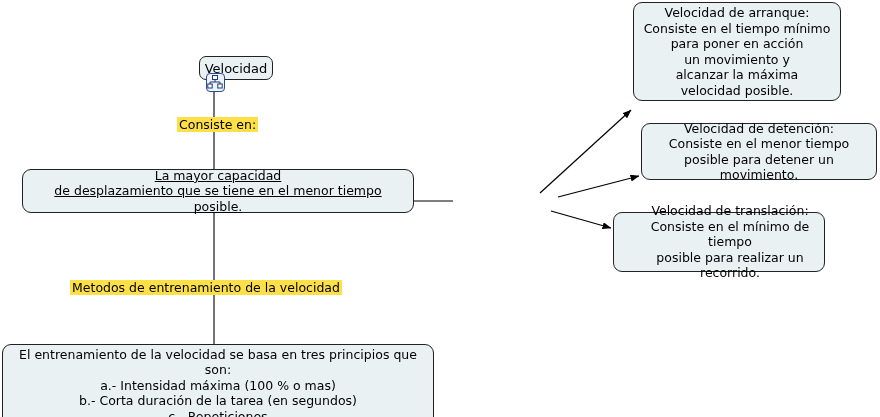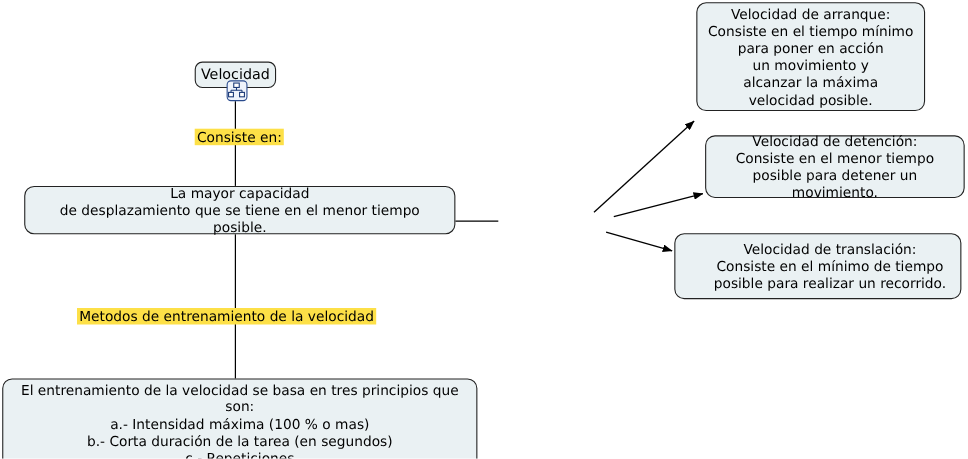--- a/index.html
+++ b/index.html
@@ -40,20 +40,21 @@
     line-height: 15.5px;
     white-space: pre-line;
     padding: 2px 6px;
     z-index: 2;
   }
   .node.root {
     border-radius: 7px;
     font-size: 13px;
     line-height: 15px;
     padding: 0 8px;
+    margin-left: 22px;
   }
   .edge-label {
     position: absolute;
     color: #000000;
     font-size: 12.5px;
     line-height: 15px;
     white-space: nowrap;
     background: #fde047;
     padding: 0 2px;
     z-index: 3;
@@ -103,35 +104,35 @@
       <rect x="5.5" y="1.5" width="5" height="4" fill="#ffffff" stroke="#1b3a78" stroke-width="1"></rect>
       <line x1="8" y1="5.5" x2="8" y2="8" stroke="#1b3a78" stroke-width="1"></line>
       <line x1="3" y1="8" x2="13" y2="8" stroke="#1b3a78" stroke-width="1"></line>
       <line x1="3" y1="8" x2="3" y2="10" stroke="#1b3a78" stroke-width="1"></line>
       <line x1="13" y1="8" x2="13" y2="10" stroke="#1b3a78" stroke-width="1"></line>
       <rect x="0.8" y="10" width="4.4" height="4" fill="#ffffff" stroke="#1b3a78" stroke-width="1"></rect>
       <rect x="10.8" y="10" width="4.4" height="4" fill="#ffffff" stroke="#1b3a78" stroke-width="1"></rect>
     </svg>
   </span>
 
-  <div class="node" style="left:22px; top:169px; width:392px; height:44px;">La mayor capacidad
+  <div class="node" style="left:22px; top:169px; width:392px; height:44px;text-decoration:underline;">La mayor capacidad
 de desplazamiento que se tiene en el menor tiempo posible.</div>
 
   <div class="node" style="left:641px; top:123px; width:236px; height:57px;">Velocidad de detención:
 Consiste en el menor tiempo
 posible para detener un movimiento.</div>
 
   <div class="node" style="left:633px; top:2px; width:208px; height:99px;">Velocidad de arranque:
 Consiste en el tiempo mínimo
 para poner en acción
 un movimiento y
 alcanzar la máxima
 velocidad posible.</div>
 
-  <div class="node" style="left:613px; top:212px; width:261px; height:60px;padding-left:28px;">Velocidad de translación:
+  <div class="node" style="left:613px; top:212px; width:212px; height:60px;padding-left:28px;">Velocidad de translación:
 Consiste en el mínimo de tiempo
 posible para realizar un recorrido.</div>
 
   <div class="node" style="left:2px; top:344px; width:432px; height:83px;">El entrenamiento de la velocidad se basa en tres principios que son:
 a.- Intensidad máxima (100 % o mas)
 b.- Corta duración de la tarea (en segundos)
 c.- Repeticiones</div>
 
   <span class="edge-label" style="left:177px; top:117px;">Consiste en:</span>
 

